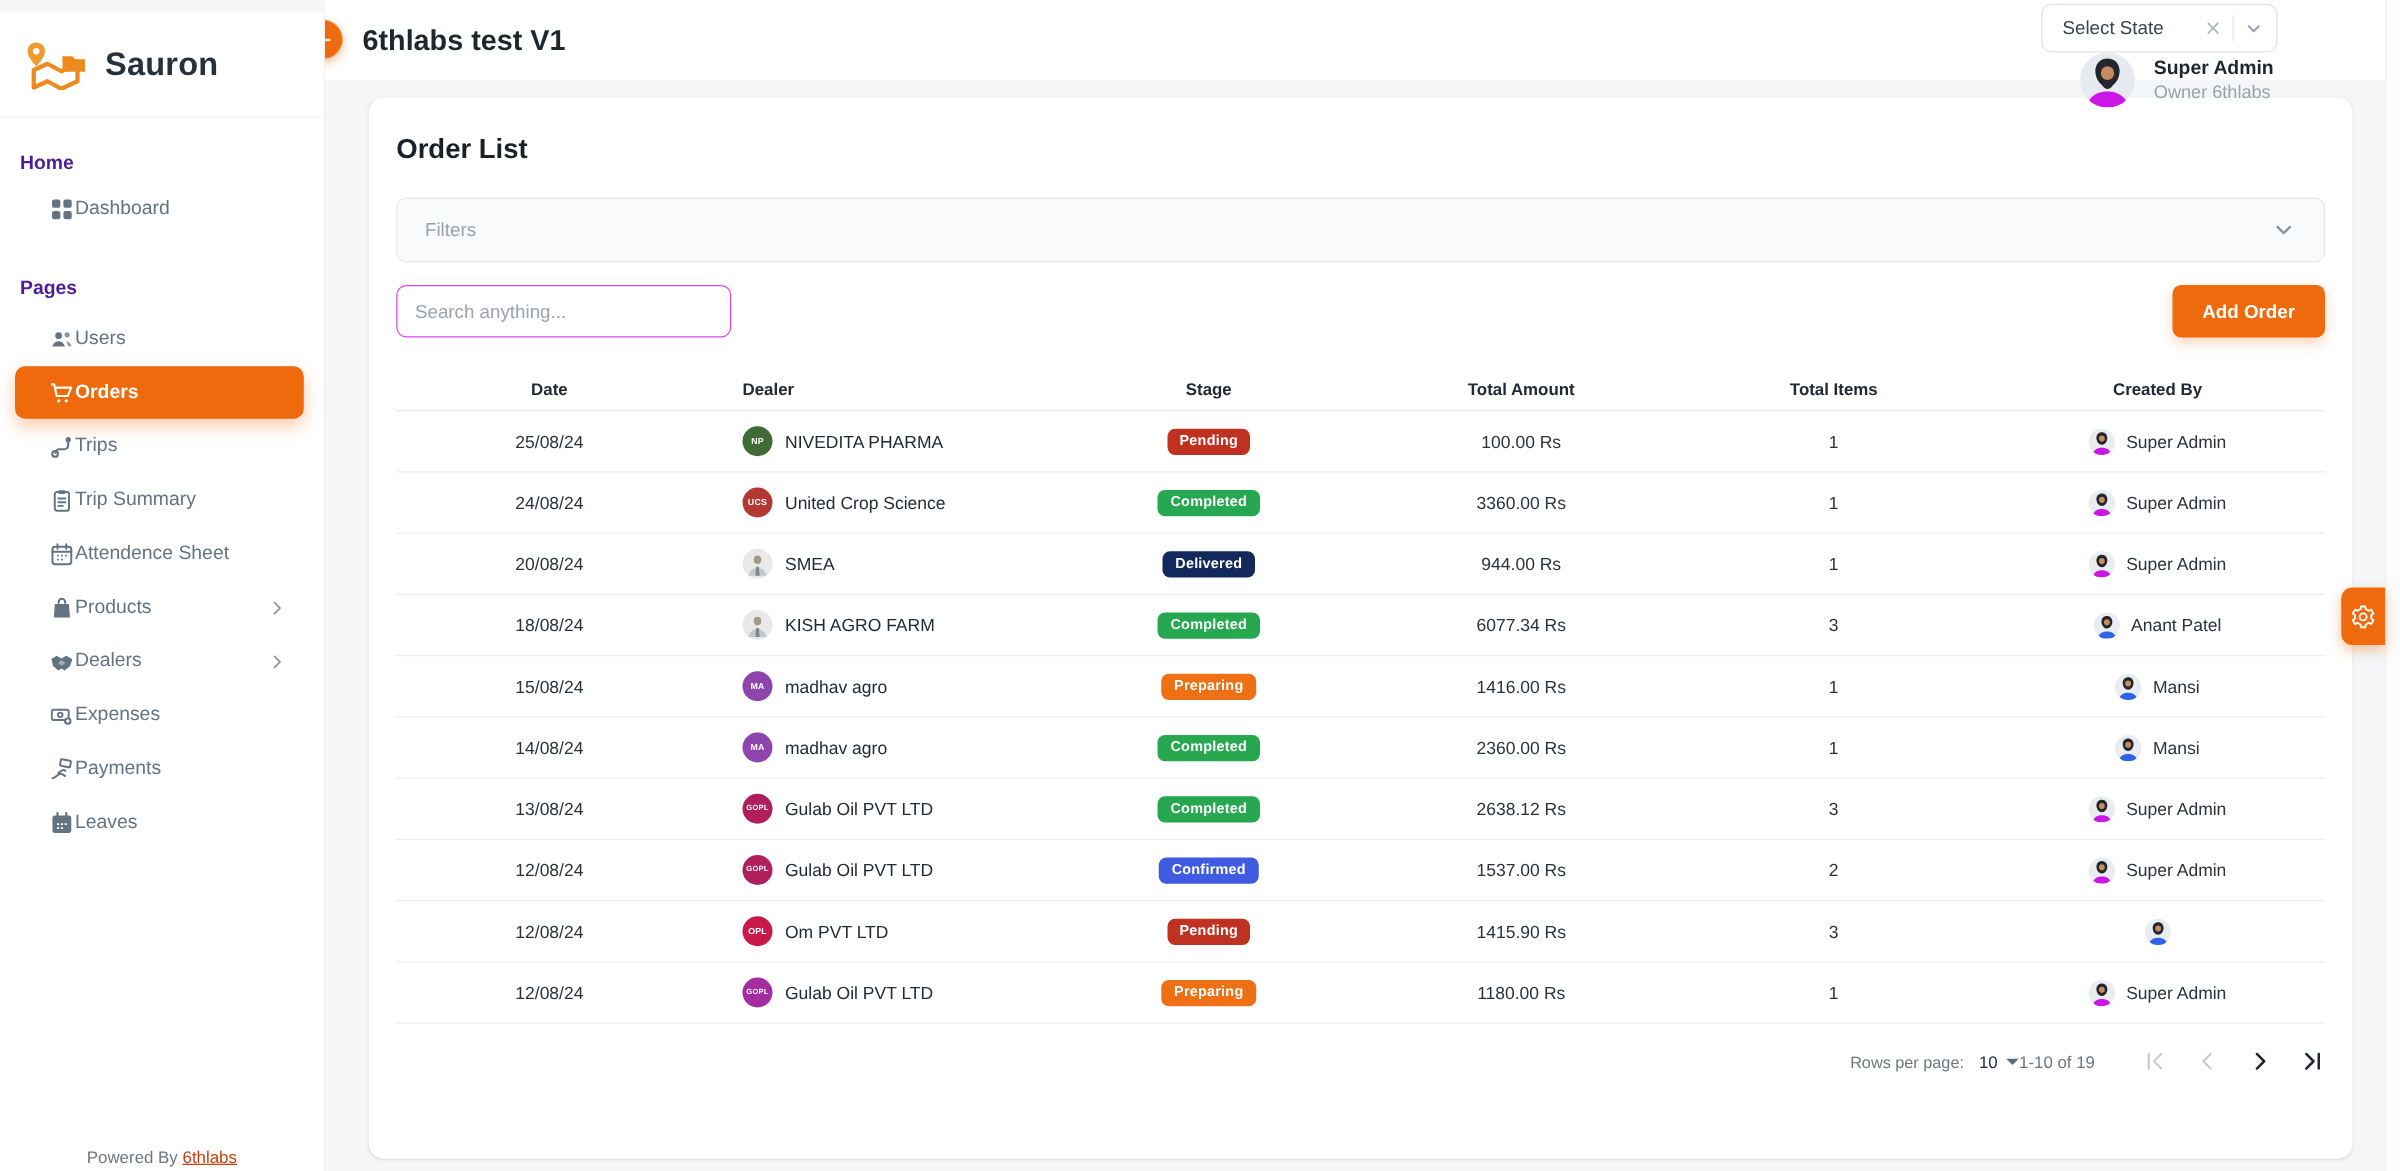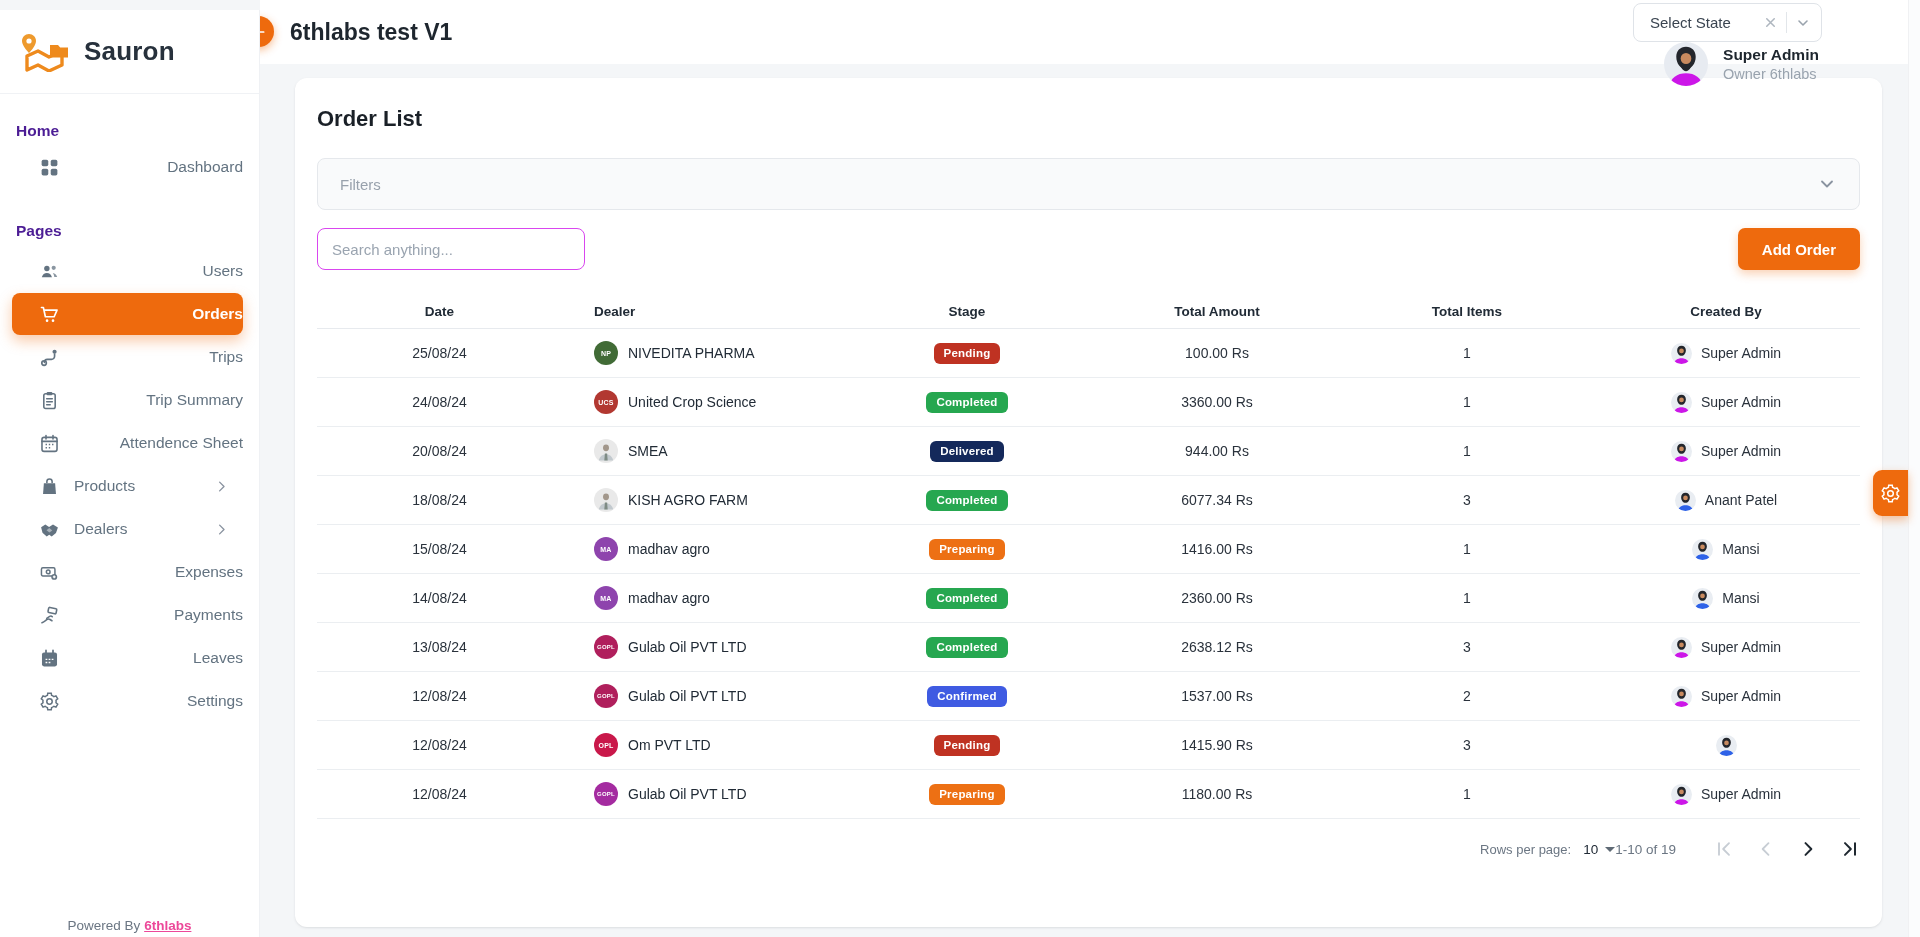--- a/index.html
+++ b/index.html
@@ -10,32 +10,32 @@
   .sidebar { position:fixed; left:0; top:10px; width:260px; height:937px; background:#fff;
     border-right:1px solid #EFF1F4; z-index:5; }
   .logo-row { height:84px; display:flex; align-items:center; gap:14px; padding-left:18px;
     border-bottom:1px solid #F0F2F5; }
   .logo-row svg { width:52px; height:40px; }
   .brand-name { font-size:26px; font-weight:700; color:#27313C; letter-spacing:.2px; }
   .nav { padding-top:12px; }
   .nav-section-label { font-size:15.5px; font-weight:700; color:#4c1d95; margin:16px 0 6px 16px; }
   .nav-section-label.later { margin-top:34px; margin-bottom:10px; }
   .nav-item { height:42px; margin:1px 16px 1px 12px; padding-left:26px; border-radius:8px;
-    display:flex; align-items:center; gap:14px; cursor:pointer;justify-content:space-between; }
+    display:flex; align-items:center; cursor:pointer; }
   .nav-icon { width:22px; height:22px; display:flex; align-items:center; justify-content:center; color:#637381; }
   .nav-icon svg { width:21px; height:21px; }
   .nav-label { font-size:15.5px; color:#637381; }
   .nav-item.active { background:#EE6A0D; box-shadow:0 6px 14px rgba(238,106,13,.35); }
   .nav-item.active .nav-label { color:#fff; font-weight:600; }
   .nav-item.active .nav-icon { color:#fff; }
   .nav-chevron { margin-left:auto; margin-right:14px; display:flex; color:#8A93A0; }
   .nav-chevron svg { width:15px; height:15px; }
   .sidebar-footer { position:absolute; bottom:14px; width:100%; text-align:center;
     font-size:13.5px; color:#6B7683; }
-  .sidebar-footer a { color:#ec4899; text-decoration:underline;font-weight:bold; }
+  .sidebar-footer a { color:#c2410c; text-decoration:underline; }
 
   
   .topbar { position:fixed; left:260px; top:0; width:1660px; height:64px; background:#fff; z-index:4;
     display:flex; align-items:center; }
   .back-btn { position:absolute; left:-17px; top:16px; width:31px; height:31px; border-radius:50%;
     background:#EE6A0D; border:none; display:flex; align-items:center; justify-content:center;
     box-shadow:0 3px 8px rgba(238,106,13,.45); cursor:pointer; }
   .back-btn svg { width:16px; height:16px; }
   .page-heading { margin-left:30px; font-size:23px; font-weight:700; color:#1E262E; }
   .topbar-right { margin-left:auto; display:flex; align-items:center; padding-right:70px;flex-direction:column; }
@@ -248,29 +248,20 @@
       </div>
       <div class="nav-item">
         <span class="nav-icon">
           <svg viewBox="0 0 24 24">
             <rect x="3.4" y="5" width="17.2" height="16" rx="2.4" fill="currentColor"></rect>
             <path d="M8 2.8v4M16 2.8v4" stroke="currentColor" stroke-width="2" stroke-linecap="round"></path>
             <path d="M7.5 13h2M11 13h2M14.5 13h2M7.5 16.6h2M11 16.6h2" stroke="#fff" stroke-width="1.6"></path>
           </svg>
         </span>
         <span class="nav-label">Leaves</span>
-      </div>
-      <div class="nav-item">
-        <span class="nav-icon">
-          <svg viewBox="0 0 24 24" fill="none" stroke="currentColor" stroke-width="1.7">
-            <circle cx="12" cy="12" r="3.1"></circle>
-            <path d="M19.4 13.5a7.8 7.8 0 000-3l2-1.6-2-3.4-2.4 1a7.8 7.8 0 00-2.6-1.5L14 2.5h-4l-.4 2.5a7.8 7.8 0 00-2.6 1.5l-2.4-1-2 3.4 2 1.6a7.8 7.8 0 000 3l-2 1.6 2 3.4 2.4-1a7.8 7.8 0 002.6 1.5l.4 2.5h4l.4-2.5a7.8 7.8 0 002.6-1.5l2.4 1 2-3.4z"></path>
-          </svg>
-        </span>
-        <span class="nav-label">Settings</span>
       </div>
     </nav>
   <div class="sidebar-footer">
     <span>Powered By</span>
     <a href="#">6thlabs</a>
   </div>
 </aside>
 
 <header class="topbar">
   <button class="back-btn">

